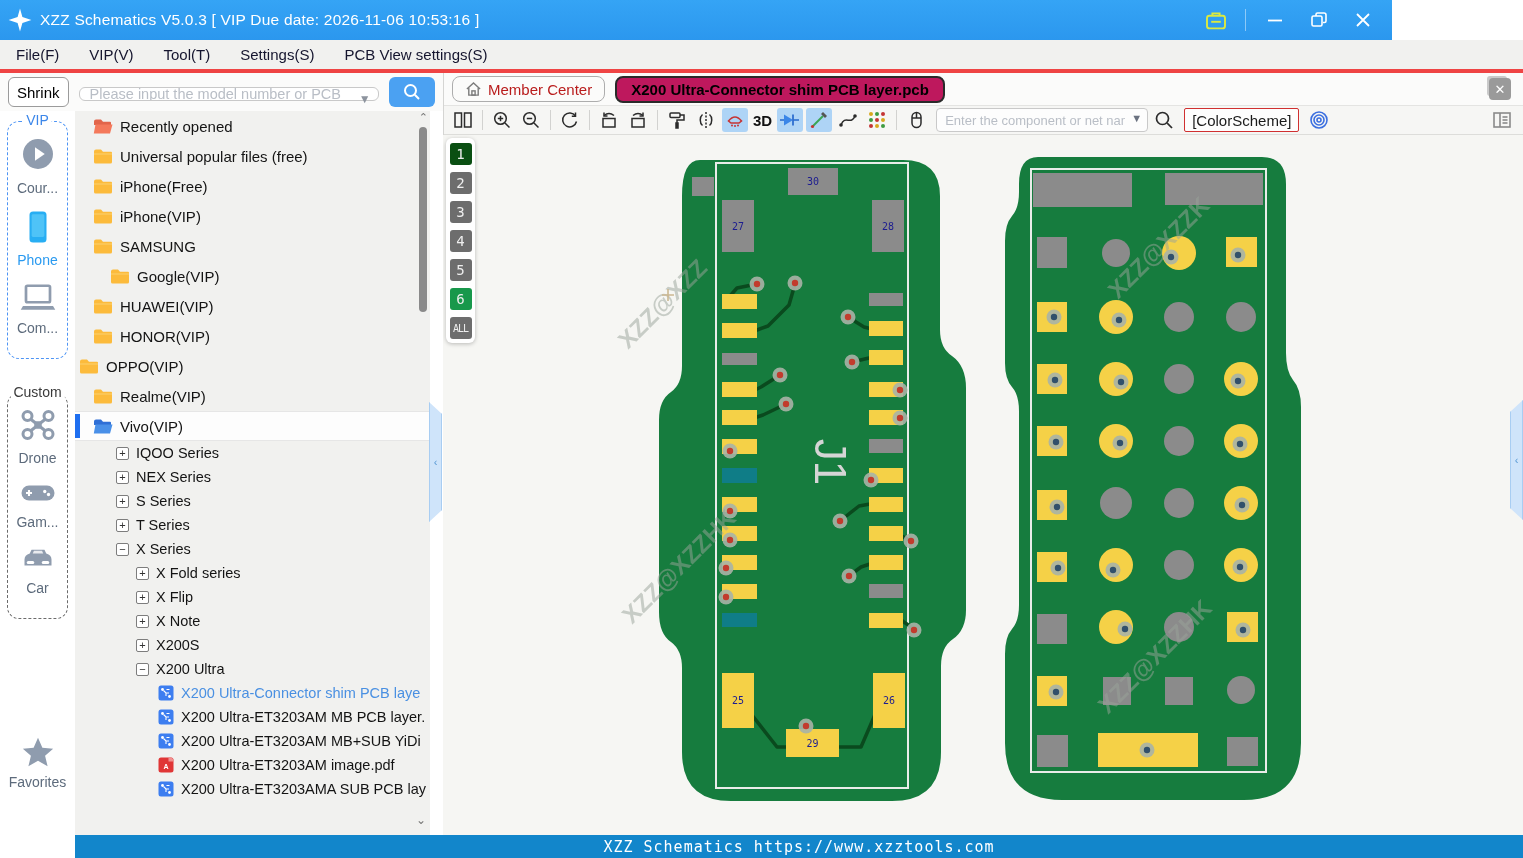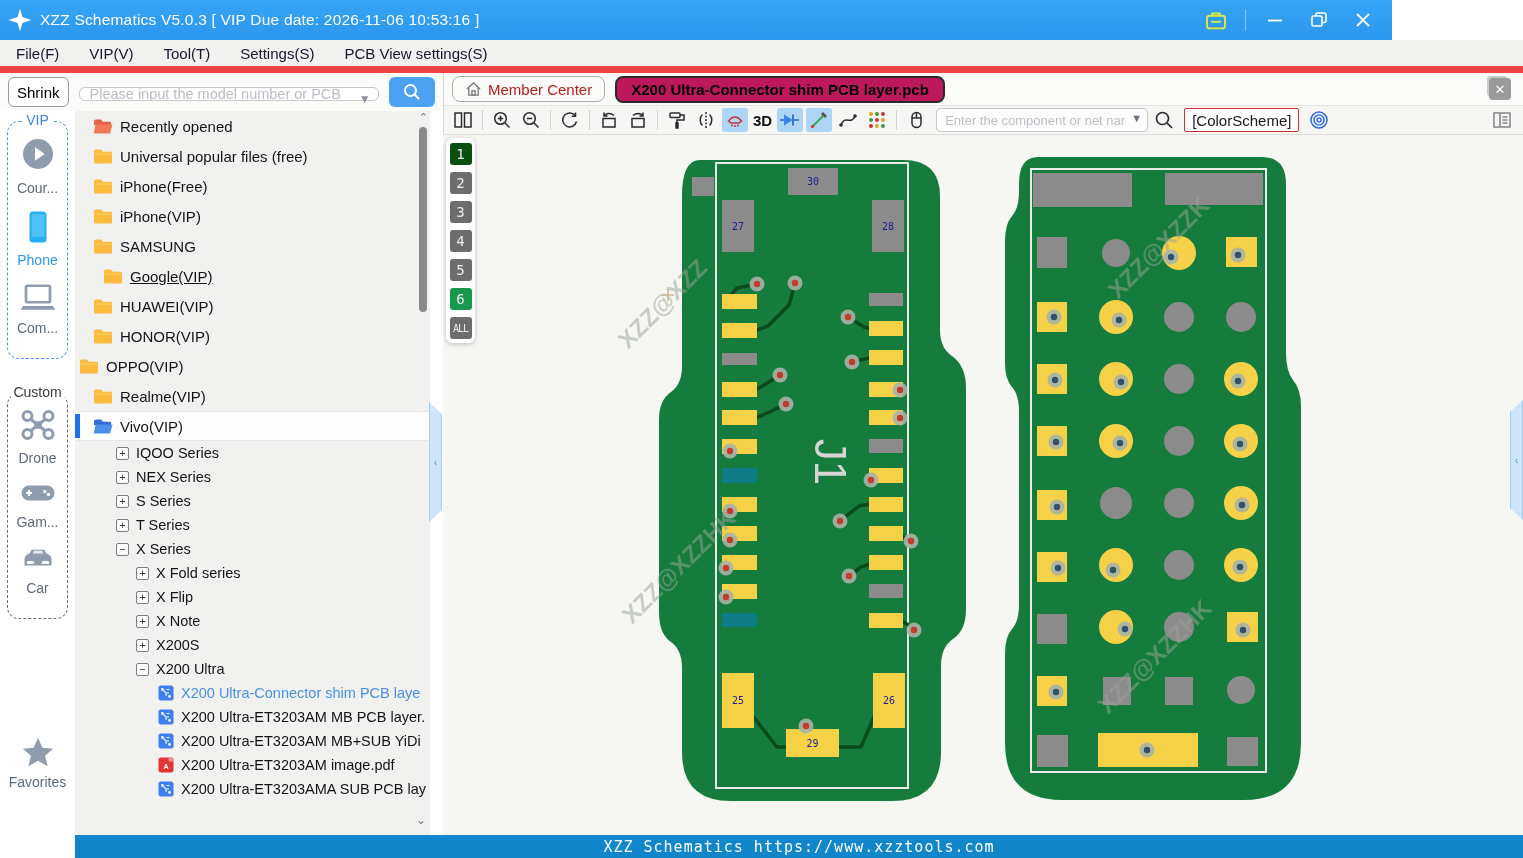--- a/index.html
+++ b/index.html
@@ -11,21 +11,21 @@
   .titlebar { position:absolute; left:0; top:0; width:1392px; height:40px;
     background:linear-gradient(#35a4f5,#2b97ee); display:flex; align-items:center; color:#fff; }
   .logo { width:40px; display:flex; justify-content:center; }
   .win-title { font-size:15.5px; letter-spacing:.2px; }
   .win-controls { margin-left:auto; display:flex; align-items:center; gap:14px; padding-right:14px; }
   .win-btn { width:30px; height:26px; display:flex; align-items:center; justify-content:center; cursor:default; }
   .win-sep { width:1px; height:22px; background:rgba(255,255,255,.45); }
 
   
   .menubar { position:absolute; left:0; top:40px; width:1523px; height:33px; background:#f1f1ef;
-    border-bottom:7px solid #ef4444; display:flex; align-items:center; gap:30px; padding-left:16px; }
+    border-bottom:4px solid #ef4444; display:flex; align-items:center; gap:30px; padding-left:16px; }
   .menu-item { font-size:15px; color:#15152e; cursor:default; }
 
   
   .topbar { position:absolute; left:0; top:73px; width:443px; height:38px; background:#fbfbfa;
     display:flex; align-items:center; gap:10px; padding-left:8px; }
   .shrink-btn { height:30px; padding:0 8px; border:1px solid #9b9b9b; border-radius:6px; background:#fff;
     font-size:15px; display:flex; align-items:center; }
   .model-search { position:relative; width:300px; height:14px; }
   .model-search input { width:100%; height:100%; border:1px solid #c9c9c9; border-radius:6px;
     padding:0 26px 0 10px; font-size:14.5px; color:#333; background:#fff; }
@@ -291,21 +291,21 @@
       </div>
       <div class="tree-row h30" style="padding-left: 18px;">
         <span class="tree-icon">
           <svg width="20" height="17" viewBox="0 0 20 17">
             <path d="M1 3.5 q0-2 2-2 h5 l2 2.2 h8 q1 0 1 1 V14 q0 1.5-1.5 1.5 h-15 Q1 15.5 1 14 Z" fill="#fcbb3c"></path>
             <path d="M1 5.5 h18 v1 H1 Z" fill="#fdd06f"></path>
           </svg>
         </span>
         <span>SAMSUNG</span>
       </div>
-      <div class="tree-row h30" style="padding-left: 28px; text-decoration: underline;">
+      <div class="tree-row h30" style="padding-left: 35px;">
         <span class="tree-icon">
           <svg width="20" height="17" viewBox="0 0 20 17">
             <path d="M1 3.5 q0-2 2-2 h5 l2 2.2 h8 q1 0 1 1 V14 q0 1.5-1.5 1.5 h-15 Q1 15.5 1 14 Z" fill="#fcbb3c"></path>
             <path d="M1 5.5 h18 v1 H1 Z" fill="#fdd06f"></path>
           </svg>
         </span>
         <span>Google(VIP)</span>
       </div>
       <div class="tree-row h30" style="padding-left: 18px;">
         <span class="tree-icon">

